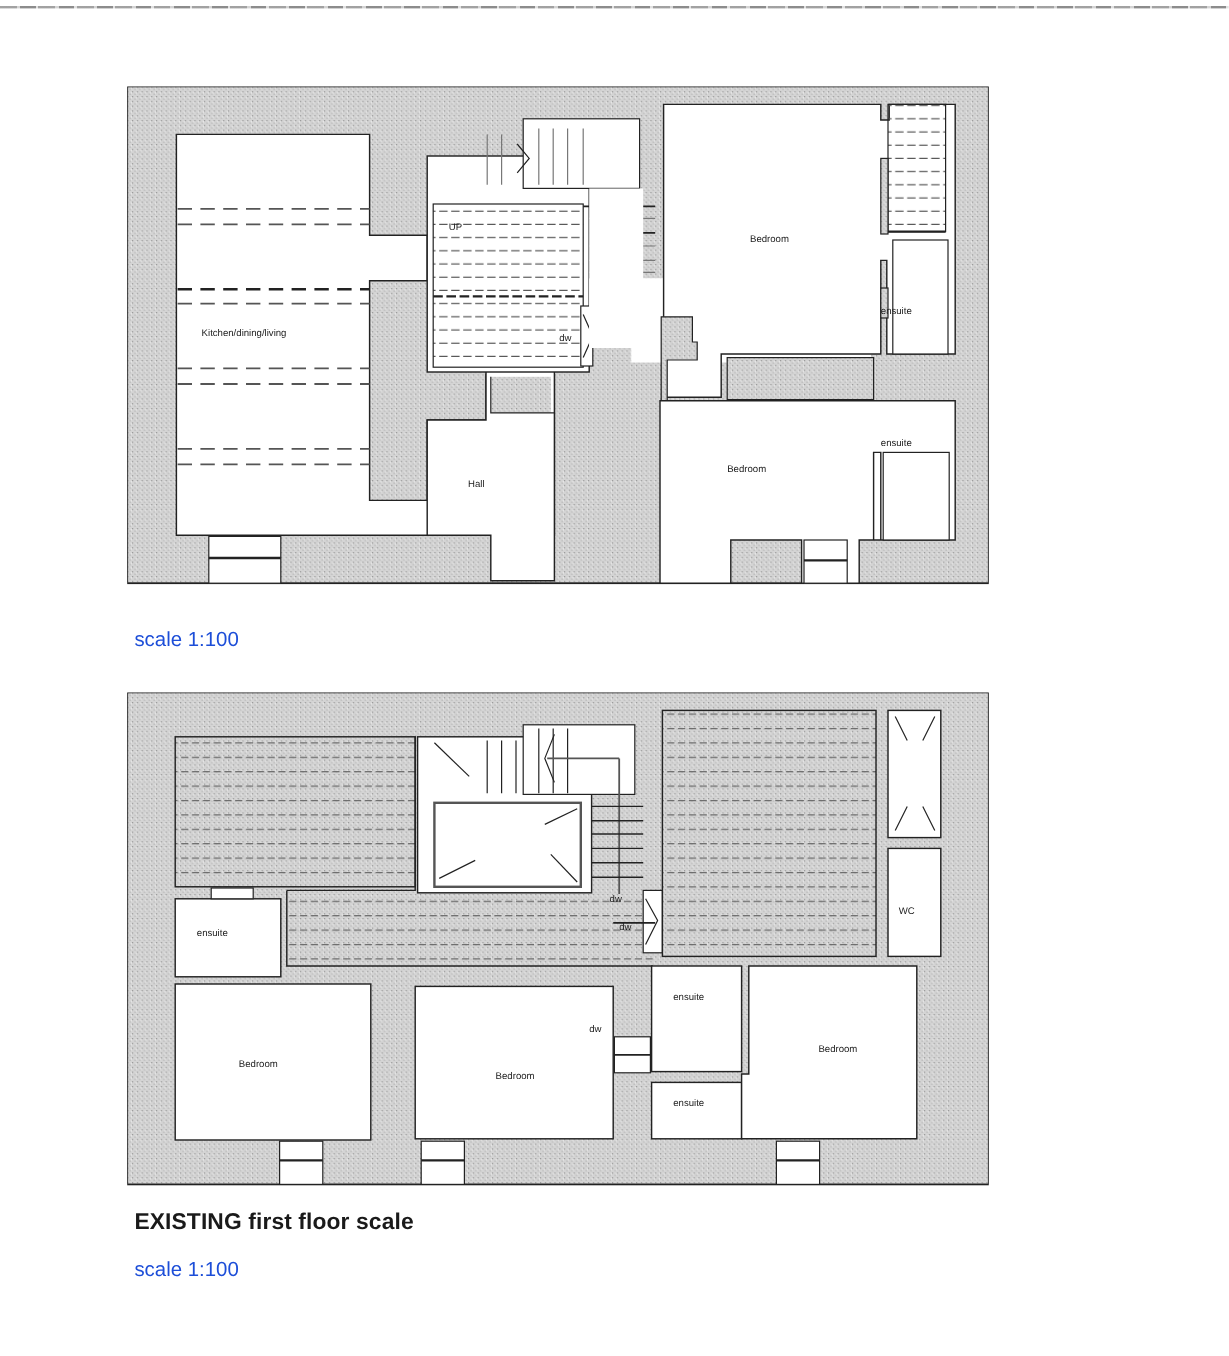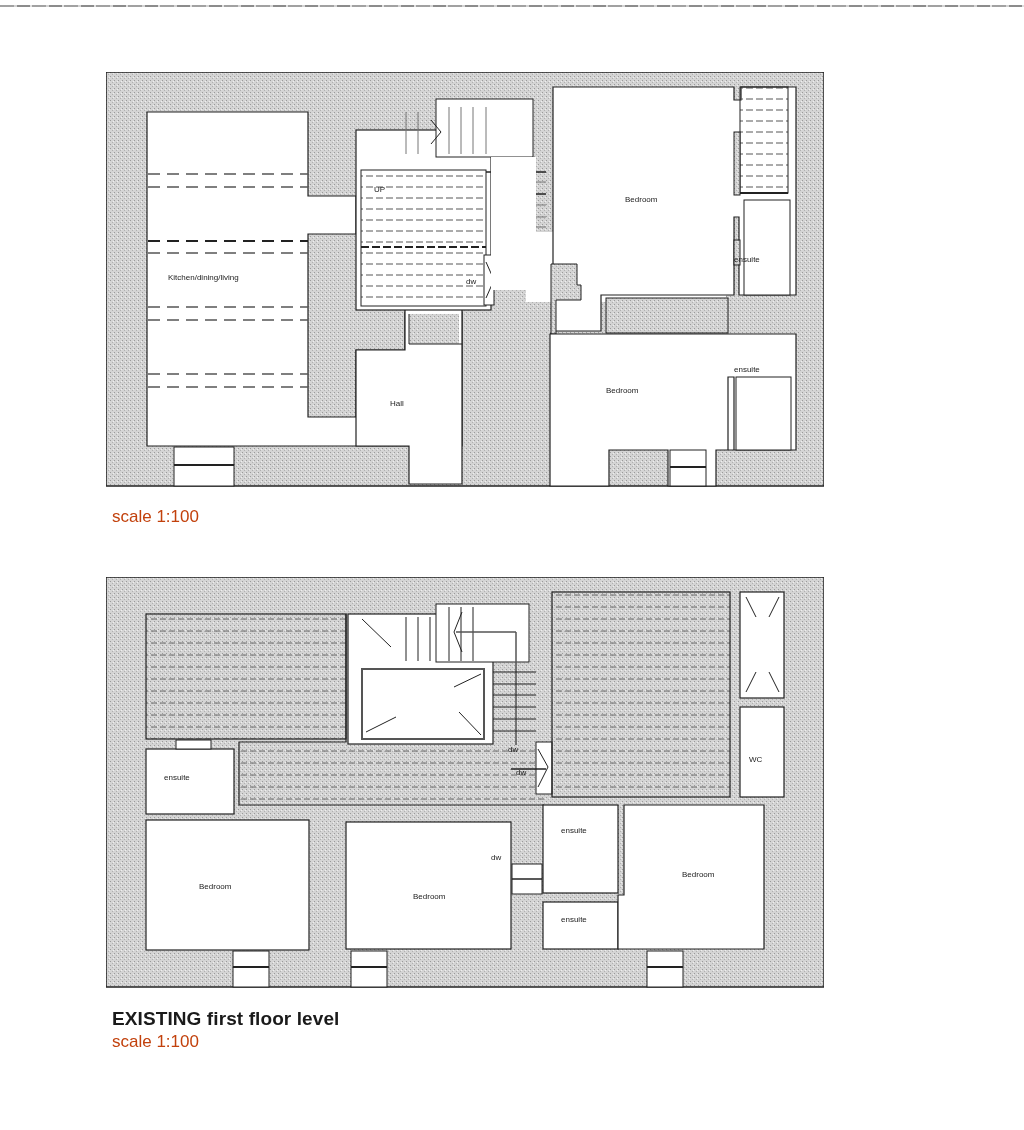--- a/index.html
+++ b/index.html
@@ -5,21 +5,21 @@
   html, body { margin: 0; padding: 0; background: #ffffff; }
   body { width: 1024px; height: 1130px; position: relative; overflow: hidden;
          font-family: "Liberation Sans", sans-serif; }
   .topline { position: absolute; left: 0; top: 5px; width: 1024px; height: 2px;
              background: repeating-linear-gradient(90deg, #8a8a8a 0 14px, #c8c8c8 14px 17px, #6f6f6f 17px 30px, #d8d8d8 30px 32px); opacity: .8; }
   .plan { position: absolute; text-align: center; }
   .plan svg { display: block; }
   .caption { position: absolute; left: 112px; color: #1a1a1a; }
   .caption .title { font-size: 19px; font-weight: bold; letter-spacing: 0.1px; }
   .caption .title .rest { font-weight: bold; }
-  .caption .scale { font-size: 17px; color: #c2410c; margin-top: 2px; }
+  .caption .scale { font-size: 17px; color: #1d4ed8; margin-top: 18px; }
   .room-label { font-family: "Liberation Sans", sans-serif; font-size: 8px; fill: #222; }
 </style>
 </head>
 <body>
 
 <div class="topline"></div>
 
 <div class="plan" style="left:106px; top:72px;">
 <svg width="718" height="416" viewBox="0 0 718 416" xmlns="http://www.w3.org/2000/svg">
   <defs>
@@ -228,15 +228,15 @@
   <text class="room-label" x="307" y="322">Bedroom</text>
   <text class="room-label" x="385" y="283">dw</text>
   <text class="room-label" x="455" y="256">ensuite</text>
   <text class="room-label" x="455" y="345">ensuite</text>
   <text class="room-label" x="576" y="300">Bedroom</text>
   <text class="room-label" x="643" y="185">WC</text>
 </svg>
 </div>
 
 <div class="caption" style="top:1008px;">
-  <div class="title"><span>EXISTING</span><span class="rest"> first floor level</span></div>
+  <div class="title"><span>EXISTING</span><span class="rest"> first floor scale</span></div>
   <div class="scale">scale 1:100</div>
 </div>
 
 </body></html>

